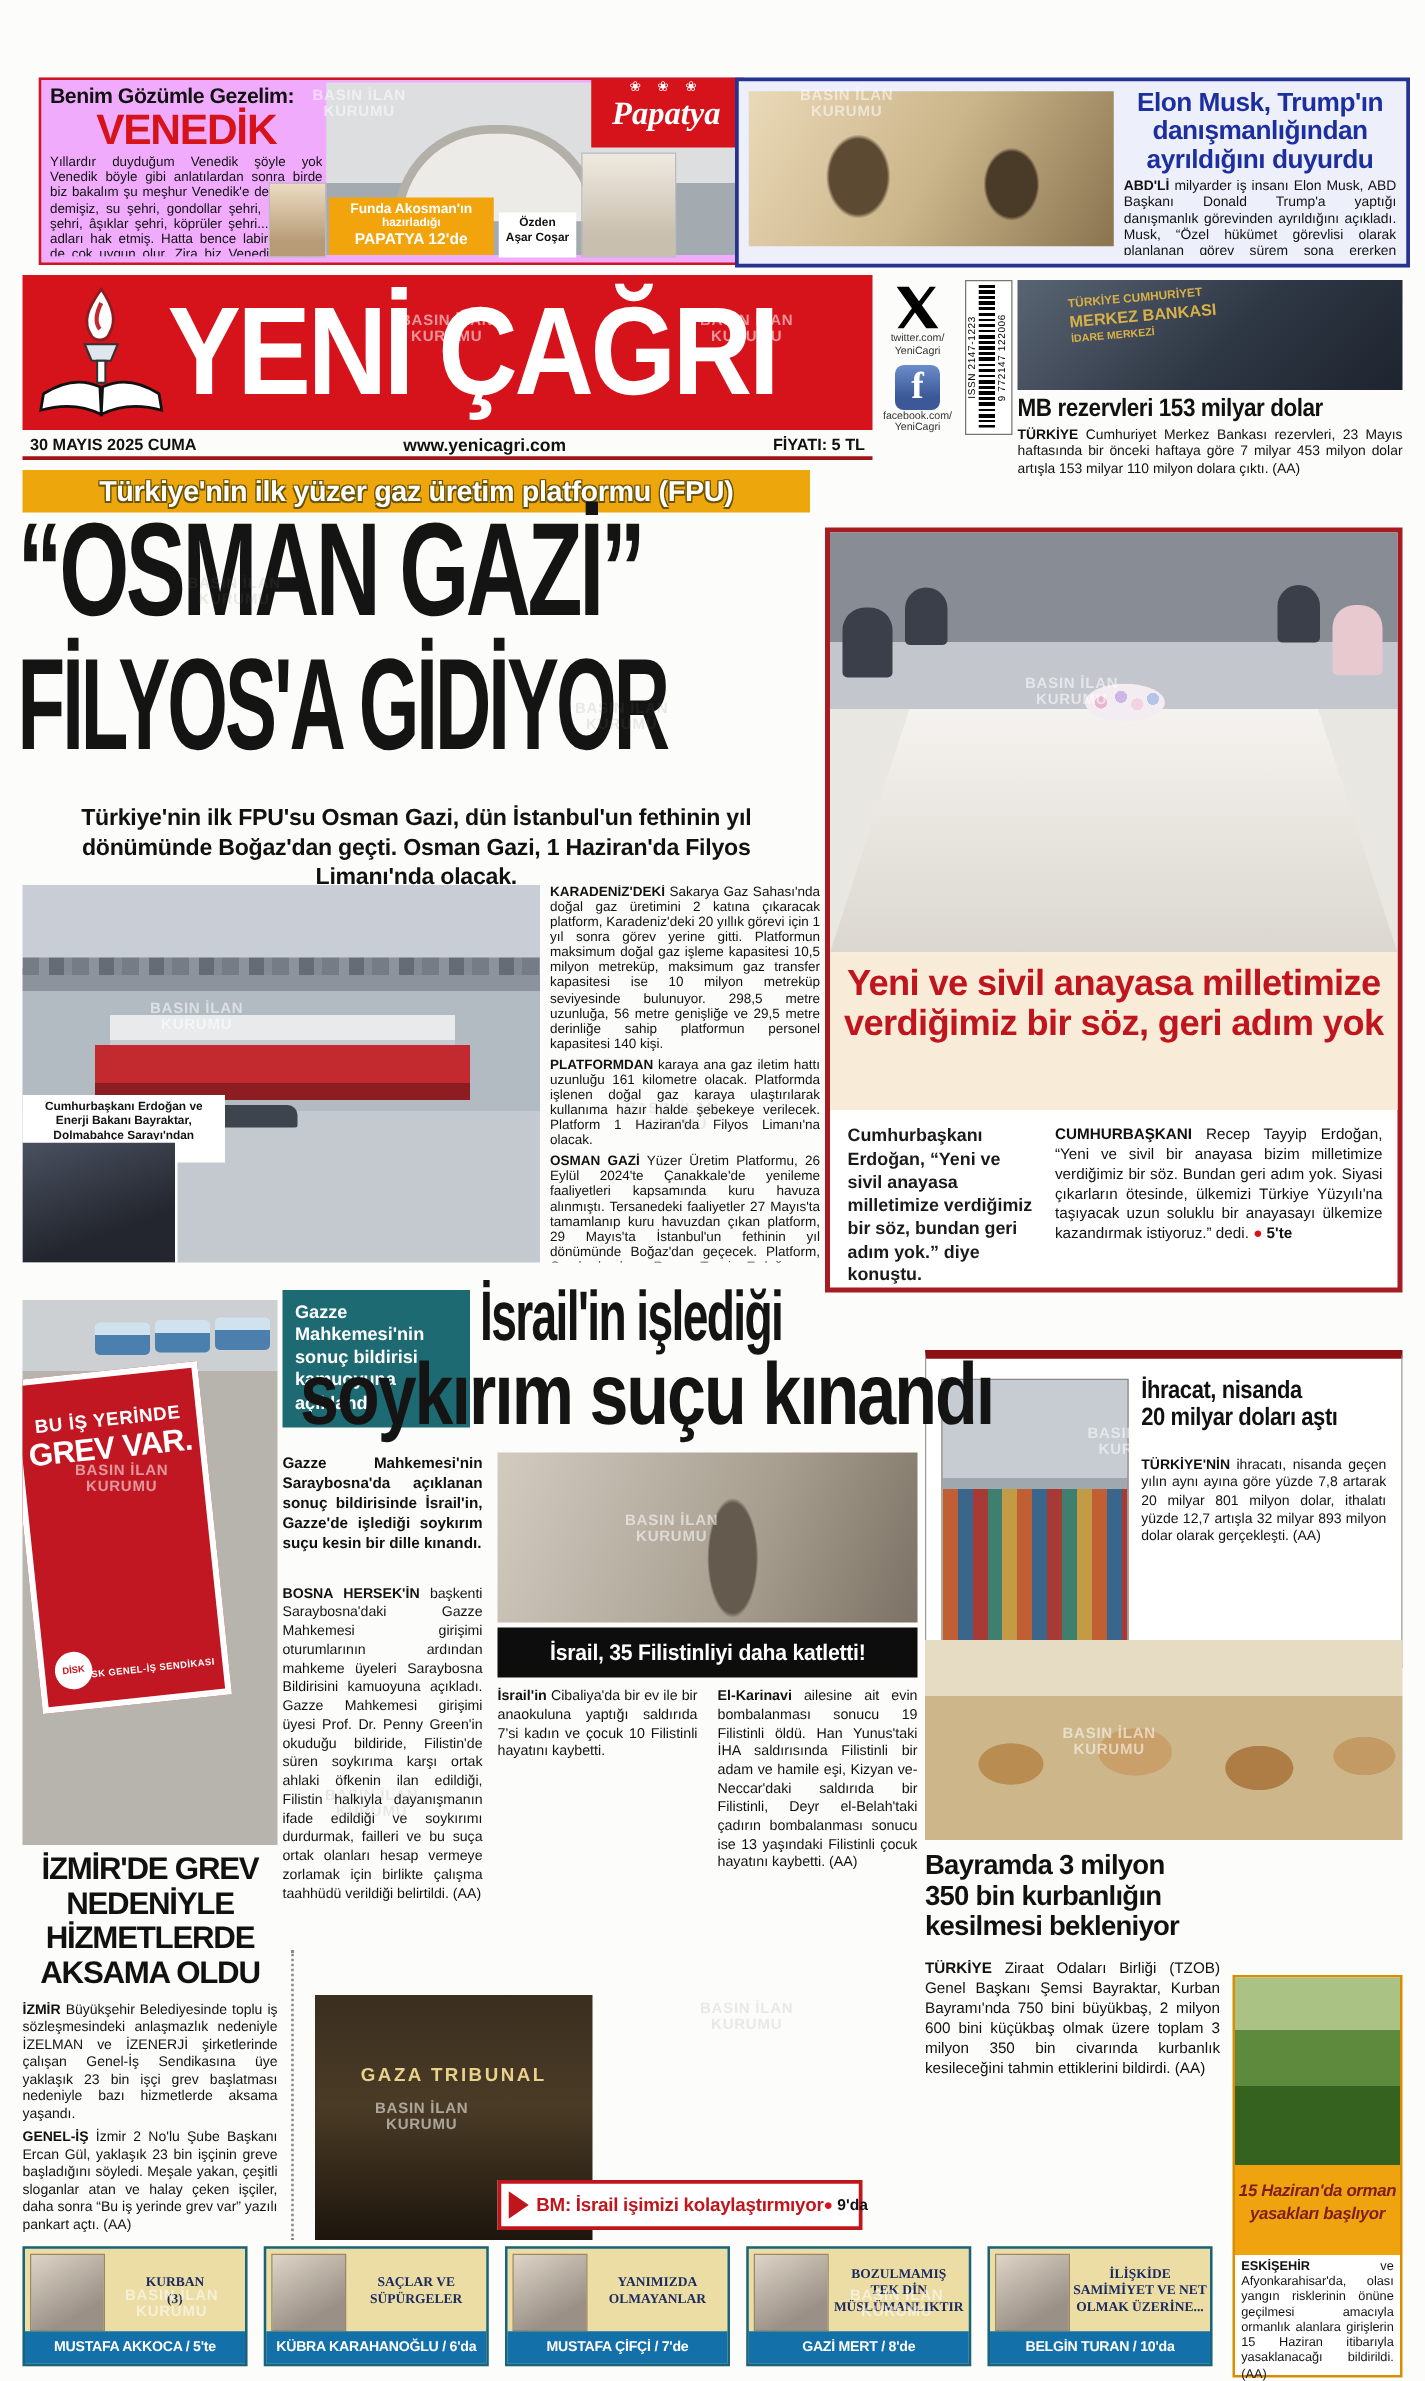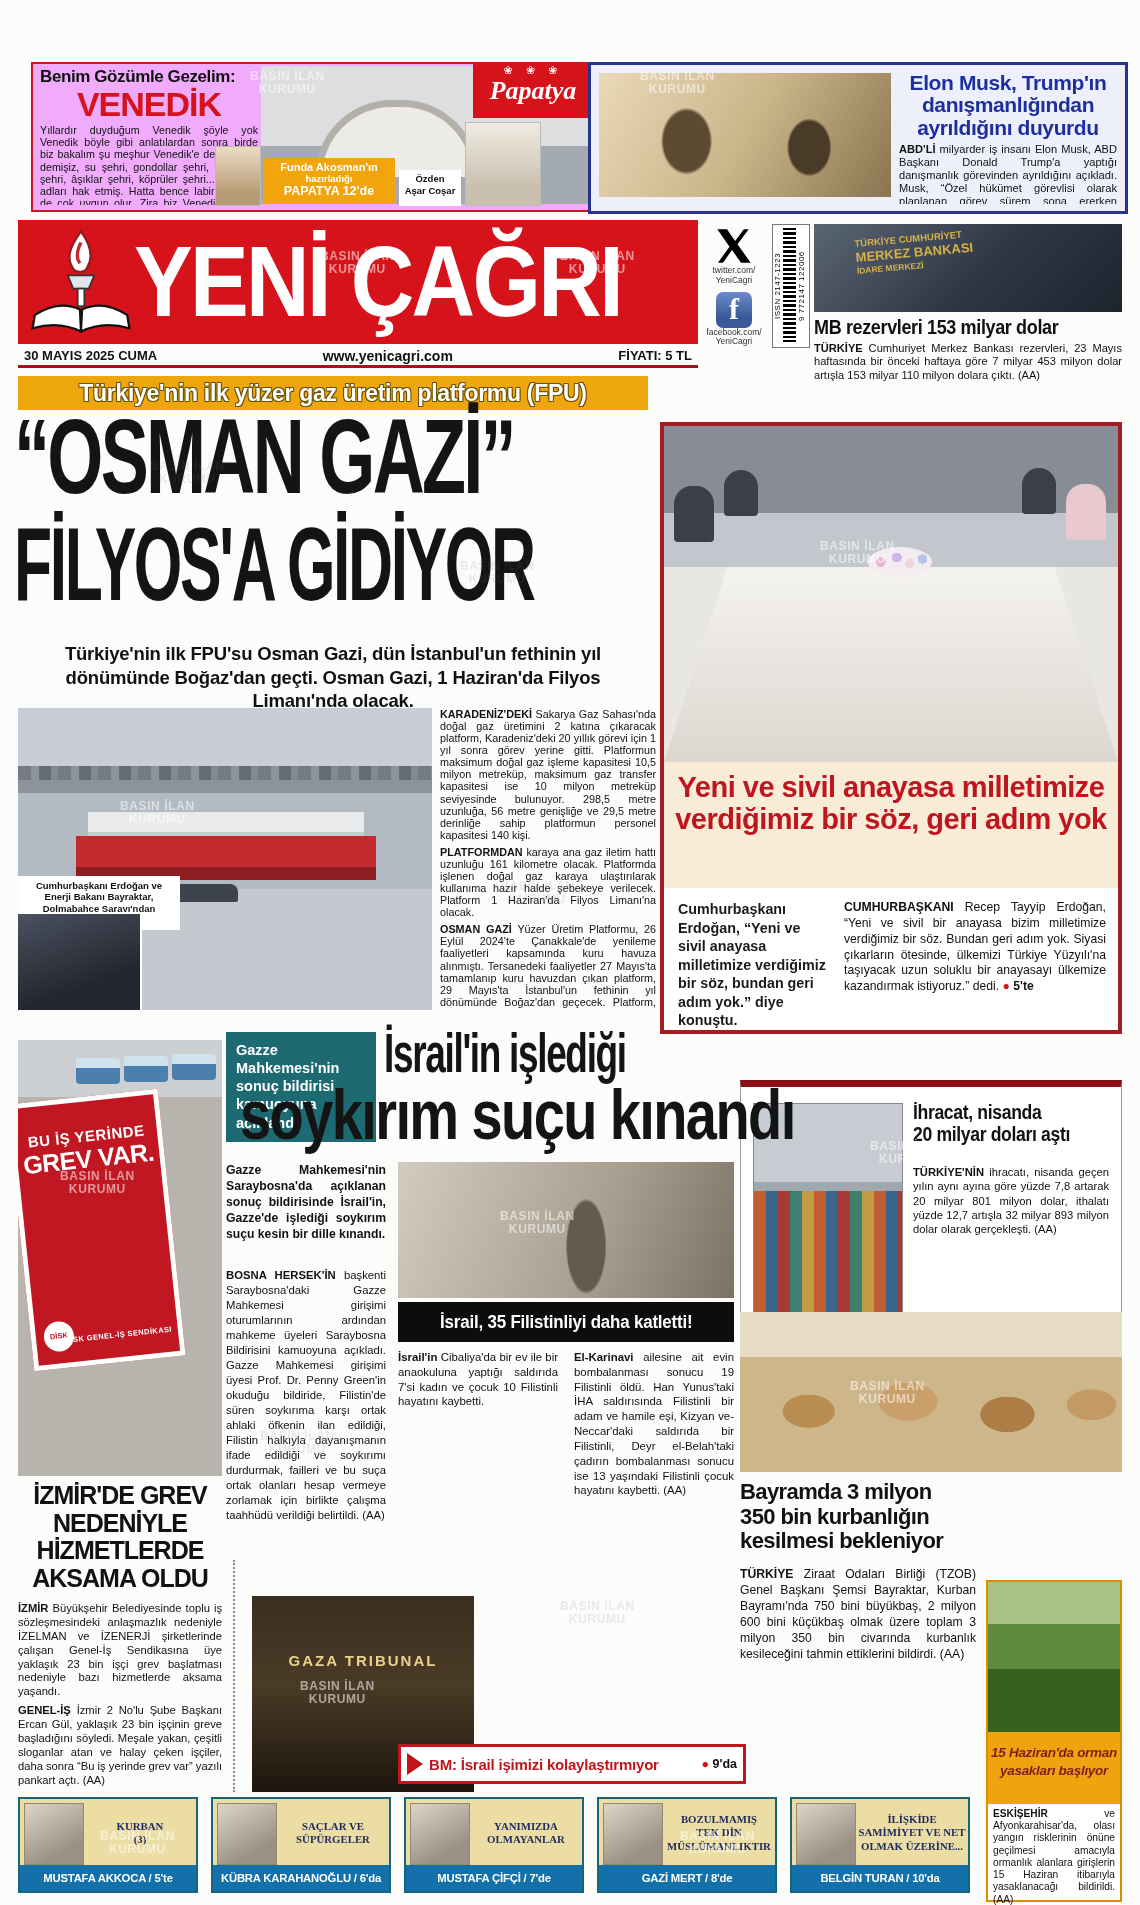--- a/index.html
+++ b/index.html
@@ -108,21 +108,21 @@
   .gzbody{left:226px;top:1268px;width:160px;font-size:11.3px;line-height:1.33;}
   .tribunal{left:252px;top:1596px;width:222px;height:196px;background:linear-gradient(#3a2e1f,#4a3b26 45%,#1d160d);overflow:hidden;}
   .tlabel{margin-top:56px;text-align:center;color:#e8d28a;font-weight:800;font-size:15px;letter-spacing:2px;}
   .gazaphoto{left:398px;top:1162px;width:336px;height:136px;overflow:hidden;
       background:radial-gradient(34px 80px at 56% 62%,#645a4e 0 55%,rgba(0,0,0,0) 60%),
                  linear-gradient(110deg,#d2cbc0,#a79e8f 60%,#7b7265);}
   .blackbar{left:398px;top:1302px;width:336px;height:40px;background:#0d0d0d;text-align:center;overflow:hidden;}
   .blackbar span{color:#fff;font-size:18px;font-weight:900;line-height:40px;letter-spacing:-.2px;
       display:inline-block;transform:scaleX(.94);}
   .kcol{top:1350px;width:160px;font-size:11.4px;line-height:1.3;}
-  .bmbar{left:398px;top:1744px;width:348px;height:40px;border:3px solid #c1151c;box-sizing:border-box;
+  .bmbar{left:398px;top:1744px;width:292px;height:40px;border:3px solid #c1151c;box-sizing:border-box;
       display:flex;align-items:center;padding:0 6px;background:#fff;}
   .tri{width:0;height:0;border-top:11px solid transparent;border-bottom:11px solid transparent;border-left:16px solid #c1151c;margin-right:6px;}
   .bmtext{color:#c1151c;font-size:15px;font-weight:900;letter-spacing:-.2px;flex:1;white-space:nowrap;}
   .divider{left:233px;top:1560px;height:232px;width:0;border-left:2px dotted #888;}
   
   .cattle{left:740px;top:1312px;width:382px;height:160px;overflow:hidden;
       background:radial-gradient(44px 28px at 18% 62%,#b98c52 0 58%,rgba(0,0,0,0) 60%),
                  radial-gradient(50px 32px at 44% 56%,#caa06a 0 58%,rgba(0,0,0,0) 60%),
                  radial-gradient(46px 30px at 70% 64%,#ad7d45 0 58%,rgba(0,0,0,0) 60%),
                  radial-gradient(42px 26px at 92% 58%,#c39a63 0 58%,rgba(0,0,0,0) 60%),

